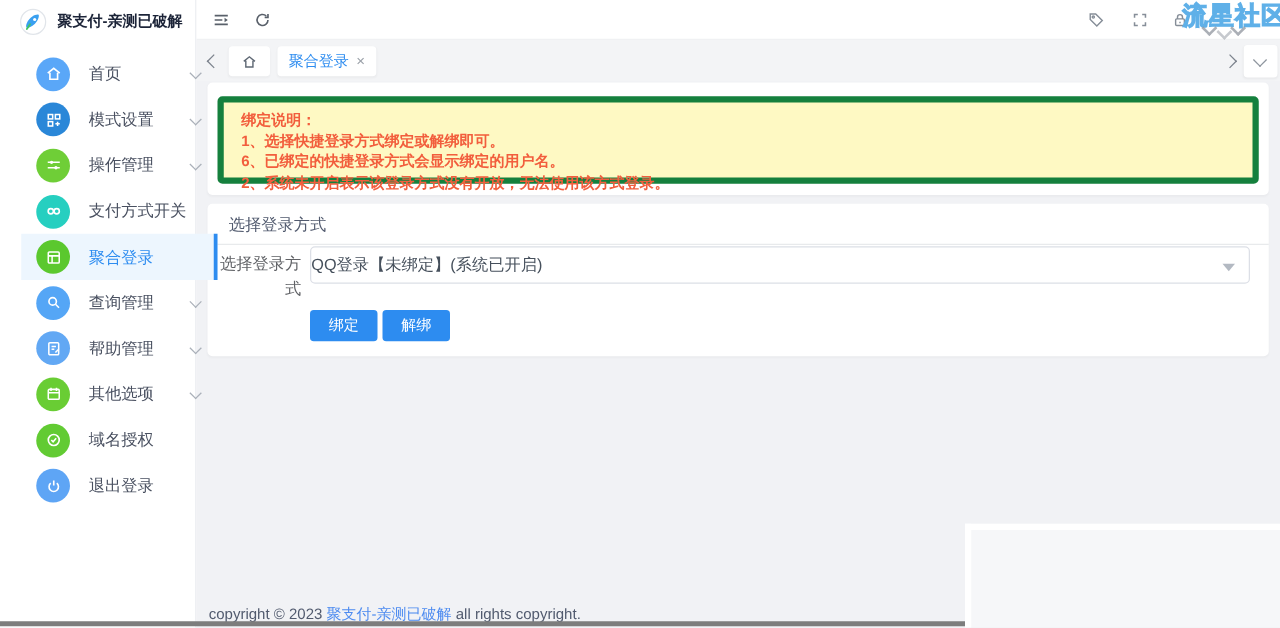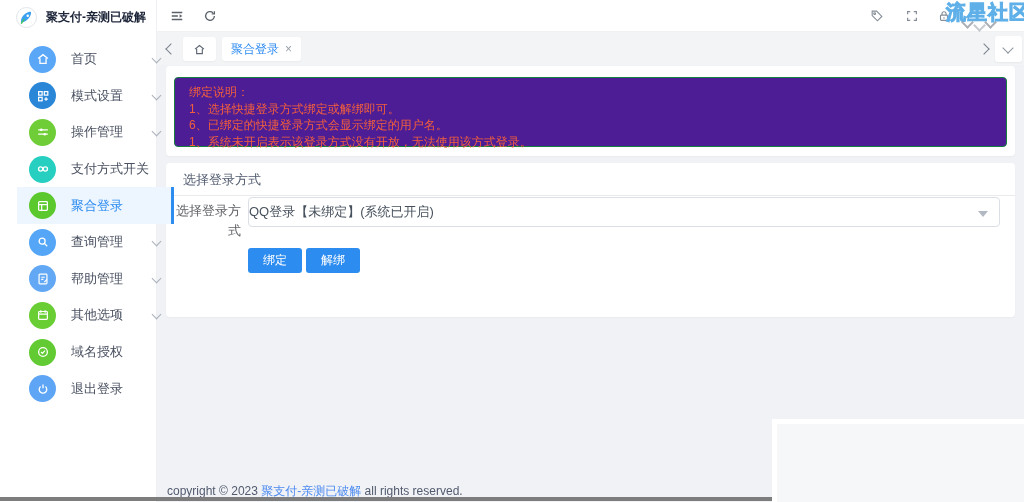--- a/index.html
+++ b/index.html
@@ -53,24 +53,24 @@
     border-right:1.6px solid #8e959e; border-bottom:1.6px solid #8e959e;
     transform:rotate(45deg); }
 
   
   #content { position:absolute; left:157px; top:65px; width:867px; height:437px;
     background:#f1f2f5; }
   .card { position:absolute; left:9px; width:849px; background:#fff;
     border-radius:4px; box-shadow:0 1px 2px rgba(0,0,0,.03); }
   #notice-card { top:1px; height:90px; }
   #notice-box { position:absolute; left:8px; top:11px; right:8px; bottom:9px;
-    background:#4c1d95; border:1px solid #15803d; border-radius:4px;
-    padding:6px 14px; }
+    background:#fef9c3; border:5px solid #15803d; border-radius:4px;
+    padding:6px 14px;font-weight:bold; }
   #notice-box p { font-size:12px; color:#f25e3d; line-height:16.5px; white-space:nowrap; }
-  #form-card { top:98px; height:154px; }
+  #form-card { top:98px; height:122px; }
   #card-header { height:33px; line-height:33px; padding-left:17px;
     border-bottom:1px solid #e8eaec; font-size:13px; color:#515a6e; }
   #field-label { position:absolute; left:7px; top:38px; width:68px;
     text-align:right; font-size:13px; color:#606266; line-height:20px; }
   #login-select { position:absolute; left:82px; top:34px; width:752px; height:30px;
     background:#fff; border:1px solid #dcdfe6; border-radius:4px; cursor:pointer;
     display:flex; align-items:center; }
   #login-select .sel-text { font-size:13px; color:#46505c; }
   #sel-caret { position:absolute; right:11px; top:13px; width:0; height:0;
     border-left:5px solid transparent; border-right:5px solid transparent;
@@ -273,39 +273,39 @@
   </div>
 </div>
 
 <div id="content">
 
   <div class="card" id="notice-card">
     <div id="notice-box">
       <p>绑定说明：</p>
       <p>1、选择快捷登录方式绑定或解绑即可。</p>
       <p>6、已绑定的快捷登录方式会显示绑定的用户名。</p>
-      <p>1、系统未开启表示该登录方式没有开放，无法使用该方式登录。</p>
+      <p>2、系统未开启表示该登录方式没有开放，无法使用该方式登录。</p>
     </div>
   </div>
 
   <div class="card" id="form-card">
     <div id="card-header">选择登录方式</div>
     <div id="field-label">选择登录方式</div>
     <div id="login-select">
       <span class="sel-text">QQ登录【未绑定】(系统已开启)</span>
       <span id="sel-caret"></span>
     </div>
     <button class="btn" id="bind-btn">绑定</button>
     <button class="btn" id="unbind-btn">解绑</button>
   </div>
 
   <div id="footer">
     <span>copyright © 2023</span>
     <a>聚支付-亲测已破解</a>
-    <span>all rights reserved.</span>
+    <span>all rights copyright.</span>
   </div>
 </div>
 
 <div id="overlay-panel"></div>
 <div id="bottom-bar"></div>
 <div id="watermark">流星社区</div>
 <span class="wm-chev" style="left:963px; top:18px;"></span>
 <span class="wm-chev" style="left:975px; top:21px; opacity:.5;"></span>
 <span class="wm-chev" style="left:986px; top:18px;"></span>
 

